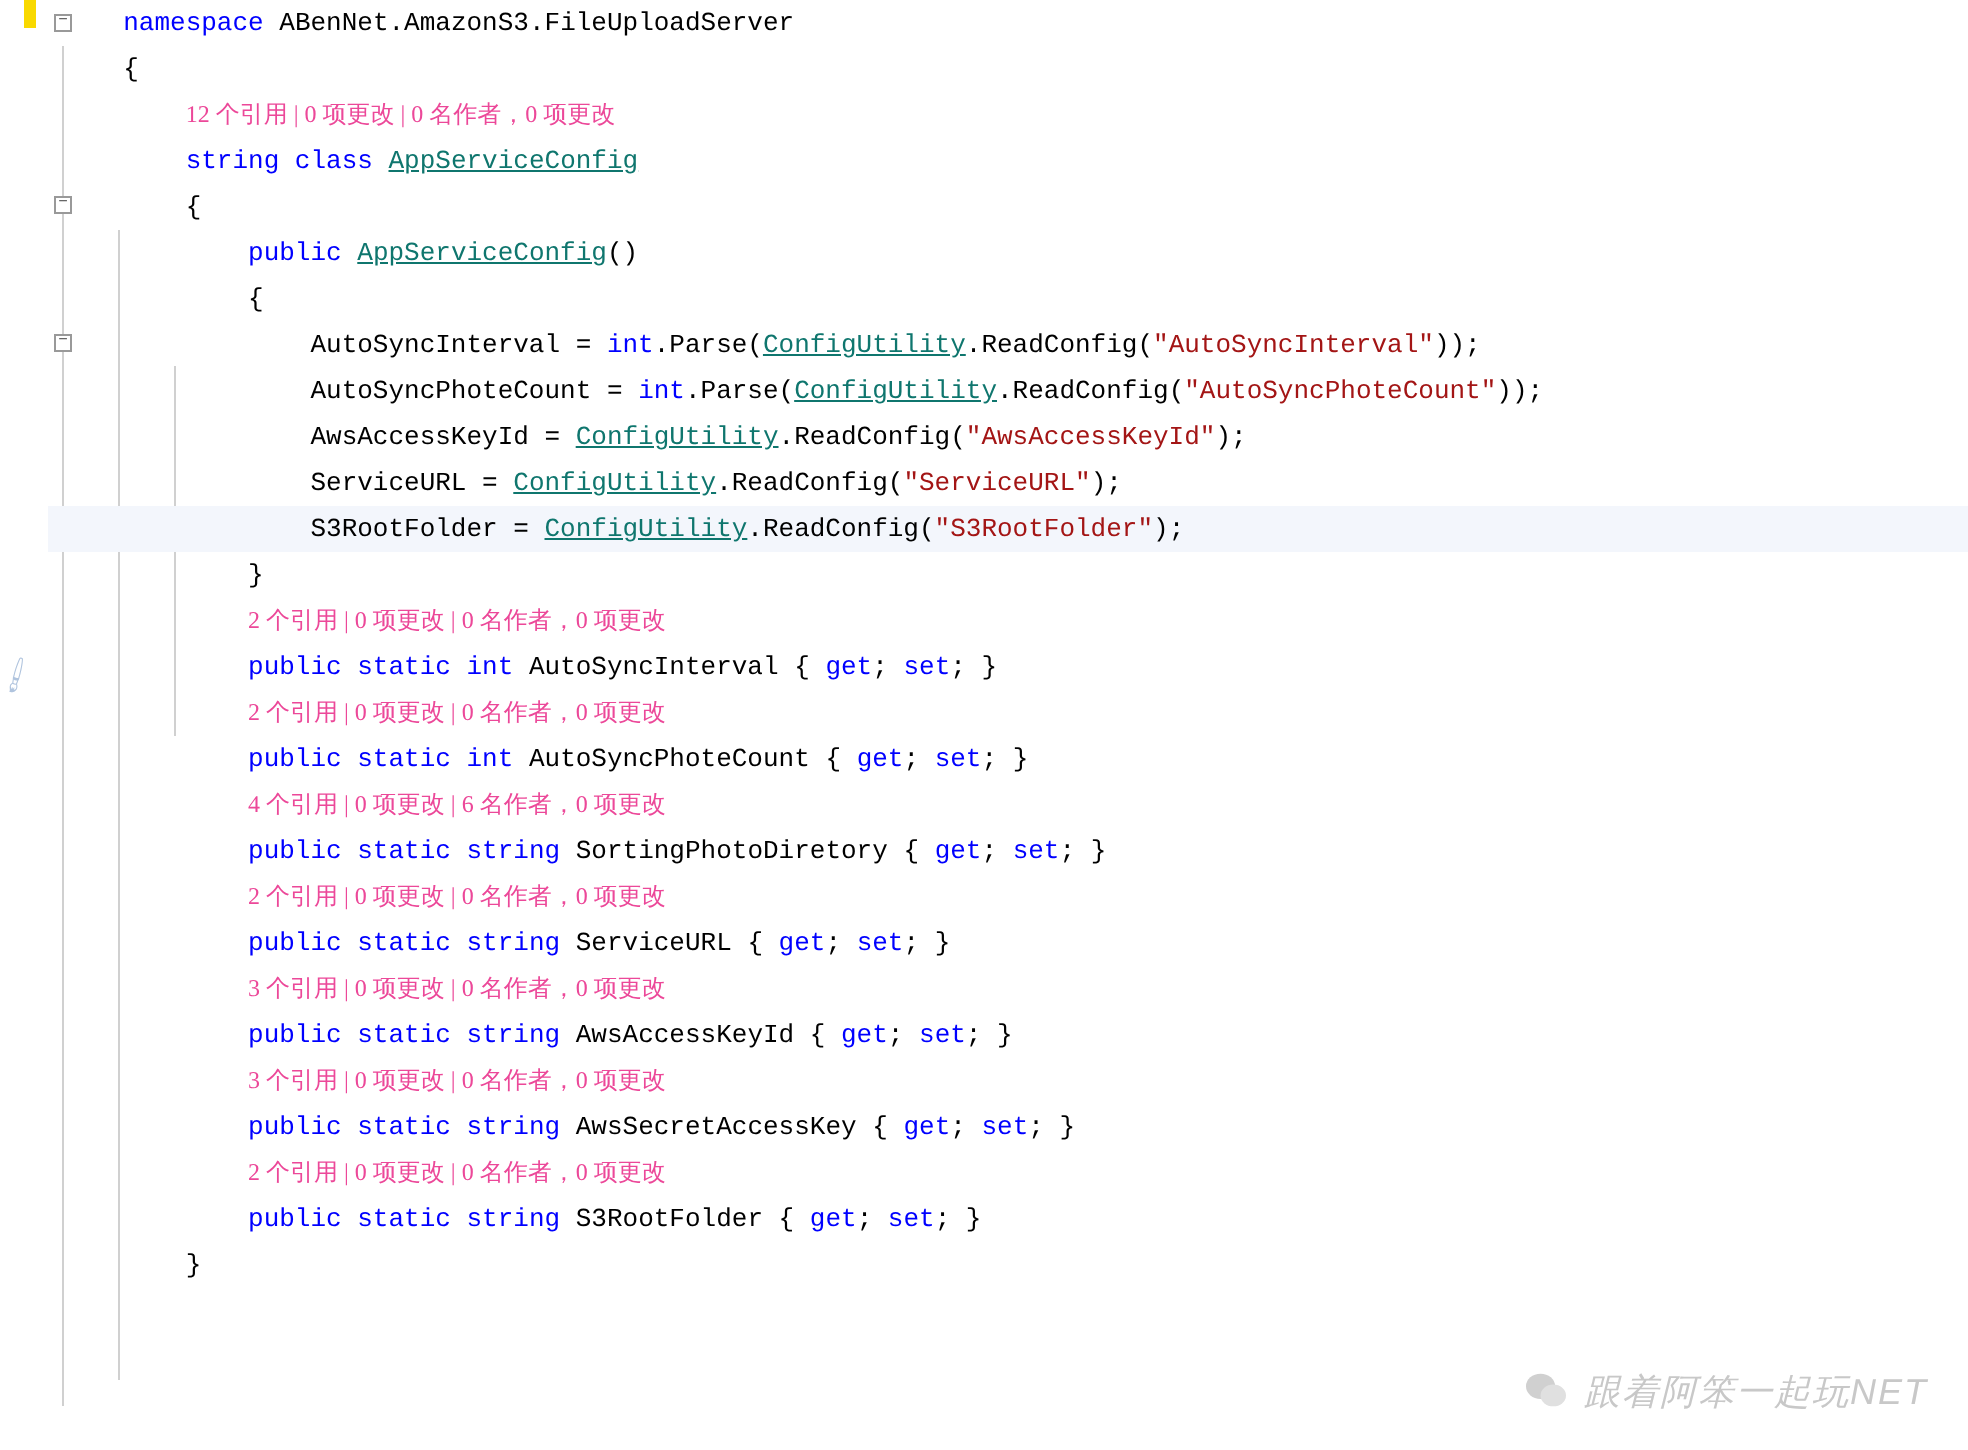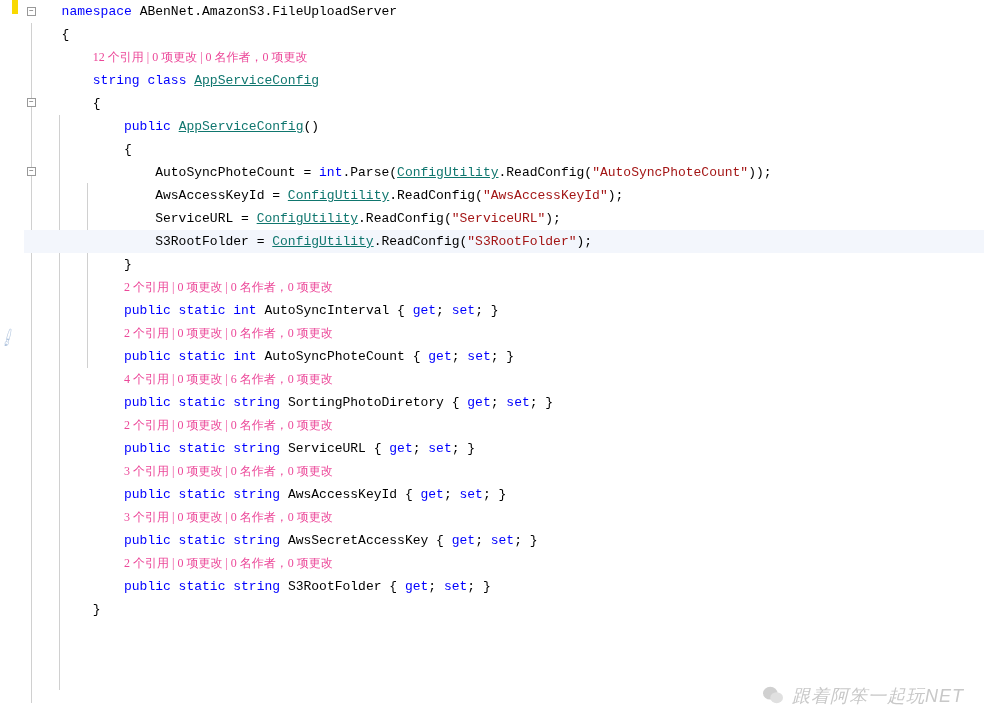--- a/index.html
+++ b/index.html
@@ -103,20 +103,21 @@
 
 <div class="editor">
 
 <div class="line">  <span class="kw">namespace</span> <span>ABenNet.AmazonS3.FileUploadServer</span></div>
 <div class="line">  <span>{</span></div>
 <div class="line">      <span class="codelens">12 个引用 | 0 项更改 | 0 名作者，0 项更改</span></div>
 <div class="line">      <span class="kw">string class</span> <span class="type">AppServiceConfig</span></div>
 <div class="line">      <span>{</span></div>
 <div class="line">          <span class="kw">public</span> <span class="type">AppServiceConfig</span><span>()</span></div>
 <div class="line">          <span>{</span></div>
+<div class="line">              <span>AutoSyncInterval</span><span> = </span><span class="kw">int</span><span>.Parse(</span><span class="type">ConfigUtility</span><span>.ReadConfig(</span><span class="str">"AutoSyncInterval"</span><span>));</span></div>
 <div class="line">              <span>AutoSyncPhoteCount</span><span> = </span><span class="kw">int</span><span>.Parse(</span><span class="type">ConfigUtility</span><span>.ReadConfig(</span><span class="str">"AutoSyncPhoteCount"</span><span>));</span></div>
 <div class="line">              <span>AwsAccessKeyId</span><span> = </span><span class="type">ConfigUtility</span><span>.ReadConfig(</span><span class="str">"AwsAccessKeyId"</span><span>);</span></div>
 <div class="line">              <span>ServiceURL</span><span> = </span><span class="type">ConfigUtility</span><span>.ReadConfig(</span><span class="str">"ServiceURL"</span><span>);</span></div>
 <div class="line highlighted">              <span>S3RootFolder</span><span> = </span><span class="type">ConfigUtility</span><span>.ReadConfig(</span><span class="str">"S3RootFolder"</span><span>);</span></div>
 <div class="line">          <span>}</span></div>
 
 <div class="line">          <span class="codelens">2 个引用 | 0 项更改 | 0 名作者，0 项更改</span></div>
 <div class="line">          <span class="kw">public static</span> <span class="kw">int</span> <span>AutoSyncInterval</span><span> { </span><span class="kw">get</span><span>; </span><span class="kw">set</span><span>; }</span></div>
 <div class="line">          <span class="codelens">2 个引用 | 0 项更改 | 0 名作者，0 项更改</span></div>
 <div class="line">          <span class="kw">public static</span> <span class="kw">int</span> <span>AutoSyncPhoteCount</span><span> { </span><span class="kw">get</span><span>; </span><span class="kw">set</span><span>; }</span></div>

